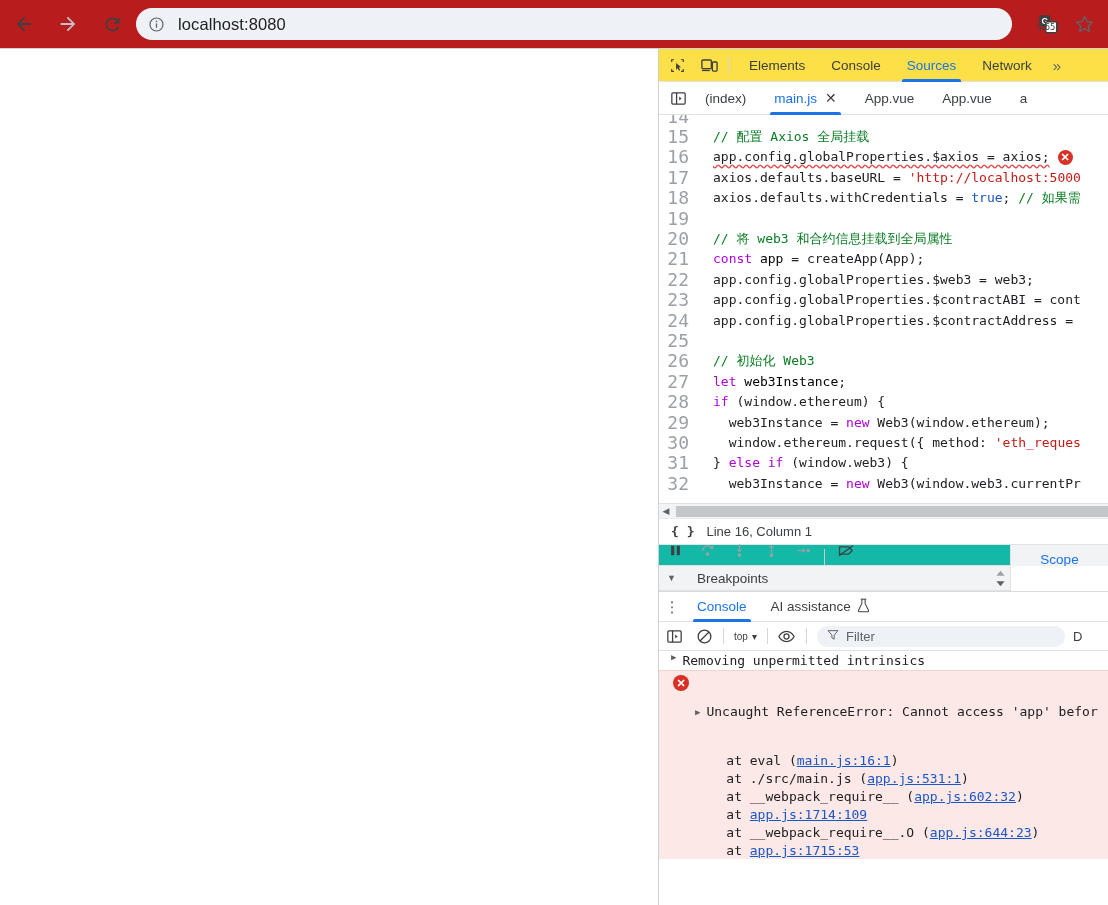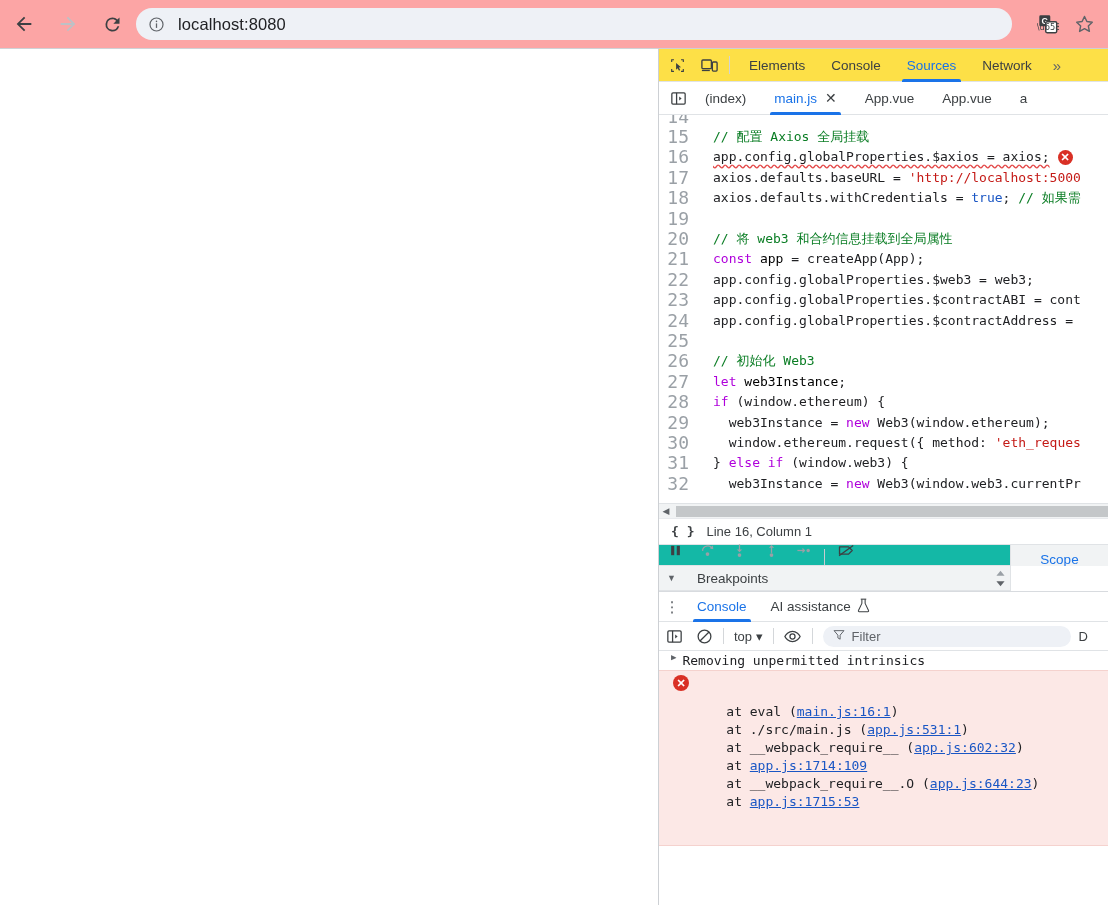--- a/index.html
+++ b/index.html
@@ -8,21 +8,21 @@
     width: 1108px; height: 905px;
     overflow: hidden;
     background: #ffffff;
     font-family: "Liberation Sans", sans-serif;
   }
   #page { position: relative; width: 1108px; height: 905px; background:#fff; }
 
   
   .browser-bar {
     position: absolute; left: 0; top: 0; width: 1108px; height: 48px;
-    background: #fca5a5; display: flex; align-items: center;
+    background: #b91c1c; display: flex; align-items: center;
   }
   .nav-btn {
     width: 40px; height: 40px; margin-left: 4px;
     display: flex; align-items: center; justify-content: center;
     border-radius: 50%;
   }
   .nav-btn svg { display: block; }
   .omnibox {
     position: absolute; left: 136px; top: 8px;
     width: 876px; height: 32px;
@@ -188,21 +188,21 @@
     background:#1a73e8; border-radius:2px 2px 0 0;
   }
 
   
   .con-filterbar {
     position: relative; height: 29px; background:#fff;
     display:flex; align-items:center; border-bottom: 1px solid #e0e3e6;
   }
   .cf-ico { width: 30px; height:29px; display:flex; align-items:center; justify-content:center; }
   .cf-sep { width:1px; height:16px; background:#d4d7da; margin:0 4px; }
-  .cf-ctx { font-size: 13px; color:#3c4043; display:flex; align-items:flex-end; gap:4px; padding: 0 6px; }
+  .cf-ctx { font-size: 10px; color:#3c4043; display:flex; align-items:flex-end; gap:4px; padding: 0 6px; }
   .cf-filter {
     margin-left: 6px; height: 21px; width: 248px; background:#eef1f6;
     border-radius: 11px; display:flex; align-items:center; gap: 7px; padding: 0 10px;
     font-size: 13px; color:#5f6368;
   }
   .cf-levels { margin-left: 8px; font-size: 13px; color:#3c4043; white-space: nowrap; overflow:hidden; }
 
   
   .con-body { position:relative; background:#fff; height: 208px; overflow:hidden; }
   .msg-row {
@@ -486,20 +486,21 @@
 
     <div class="con-body">
       <div class="msg-row msg-plain">
         <span class="tri">▶</span>
         <span>Removing unpermitted intrinsics</span>
       </div>
 
       <div class="msg-row msg-err">
         <span class="err-badge">✕</span>
         <span class="err-lines">
+          <div><span class="tri">▶</span><span>Uncaught ReferenceError: Cannot access 'app' befor</span></div>
           <div id="stack-lines"><div><span>    at eval (</span><span class="lnk">main.js:16:1</span><span>)</span></div><div><span>    at ./src/main.js (</span><span class="lnk">app.js:531:1</span><span>)</span></div><div><span>    at __webpack_require__ (</span><span class="lnk">app.js:602:32</span><span>)</span></div><div><span>    at </span><span class="lnk">app.js:1714:109</span></div><div><span>    at __webpack_require__.O (</span><span class="lnk">app.js:644:23</span><span>)</span></div><div><span>    at </span><span class="lnk">app.js:1715:53</span></div></div>
         </span>
       </div>
 
     </div>
 
   </div>
 </div>
 
 </body></html>

